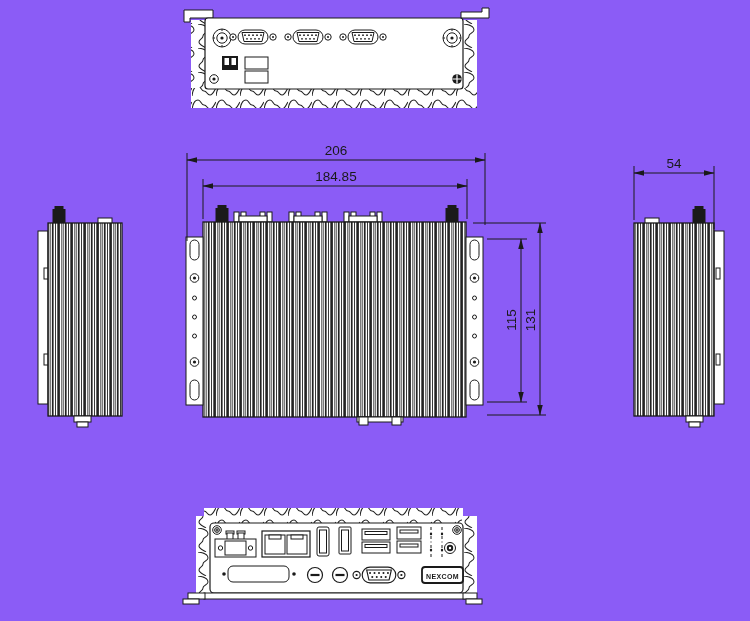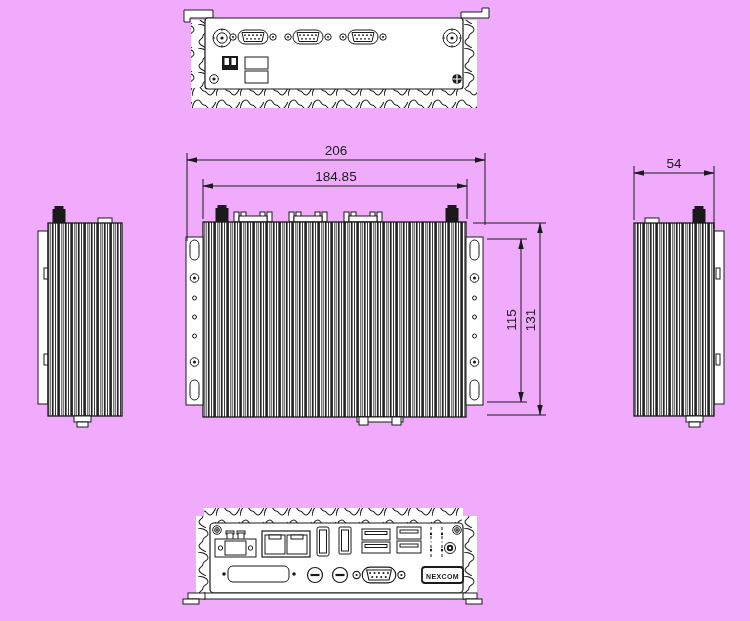--- a/index.html
+++ b/index.html
@@ -1,16 +1,16 @@
 <!DOCTYPE html>
 <html><head>
 <meta charset="utf-8">
 <style>
   html,body{margin:0;padding:0;background:#ffffff;}
-  .stage{position:relative;width:750px;height:621px;background:#f0abfc;overflow:hidden;}
+  .stage{position:relative;width:750px;height:621px;background:#8b5cf6;overflow:hidden;}
   svg{display:block;}
   text{font-family:"Liberation Sans",sans-serif;font-size:13.5px;fill:#1a1a1a;}
   .logo-text{font-size:7px;font-weight:bold;letter-spacing:.4px;fill:#1a1a1a;}
   .s{stroke:#1a1a1a;stroke-width:1;fill:#fff;}
   .s12{stroke:#1a1a1a;stroke-width:1.2;fill:#fff;}
   .nf{stroke:#1a1a1a;stroke-width:1;fill:none;}
   .k{fill:#1a1a1a;}
   .dim{stroke:#1a1a1a;stroke-width:1;fill:none;}
 </style>
 </head>

